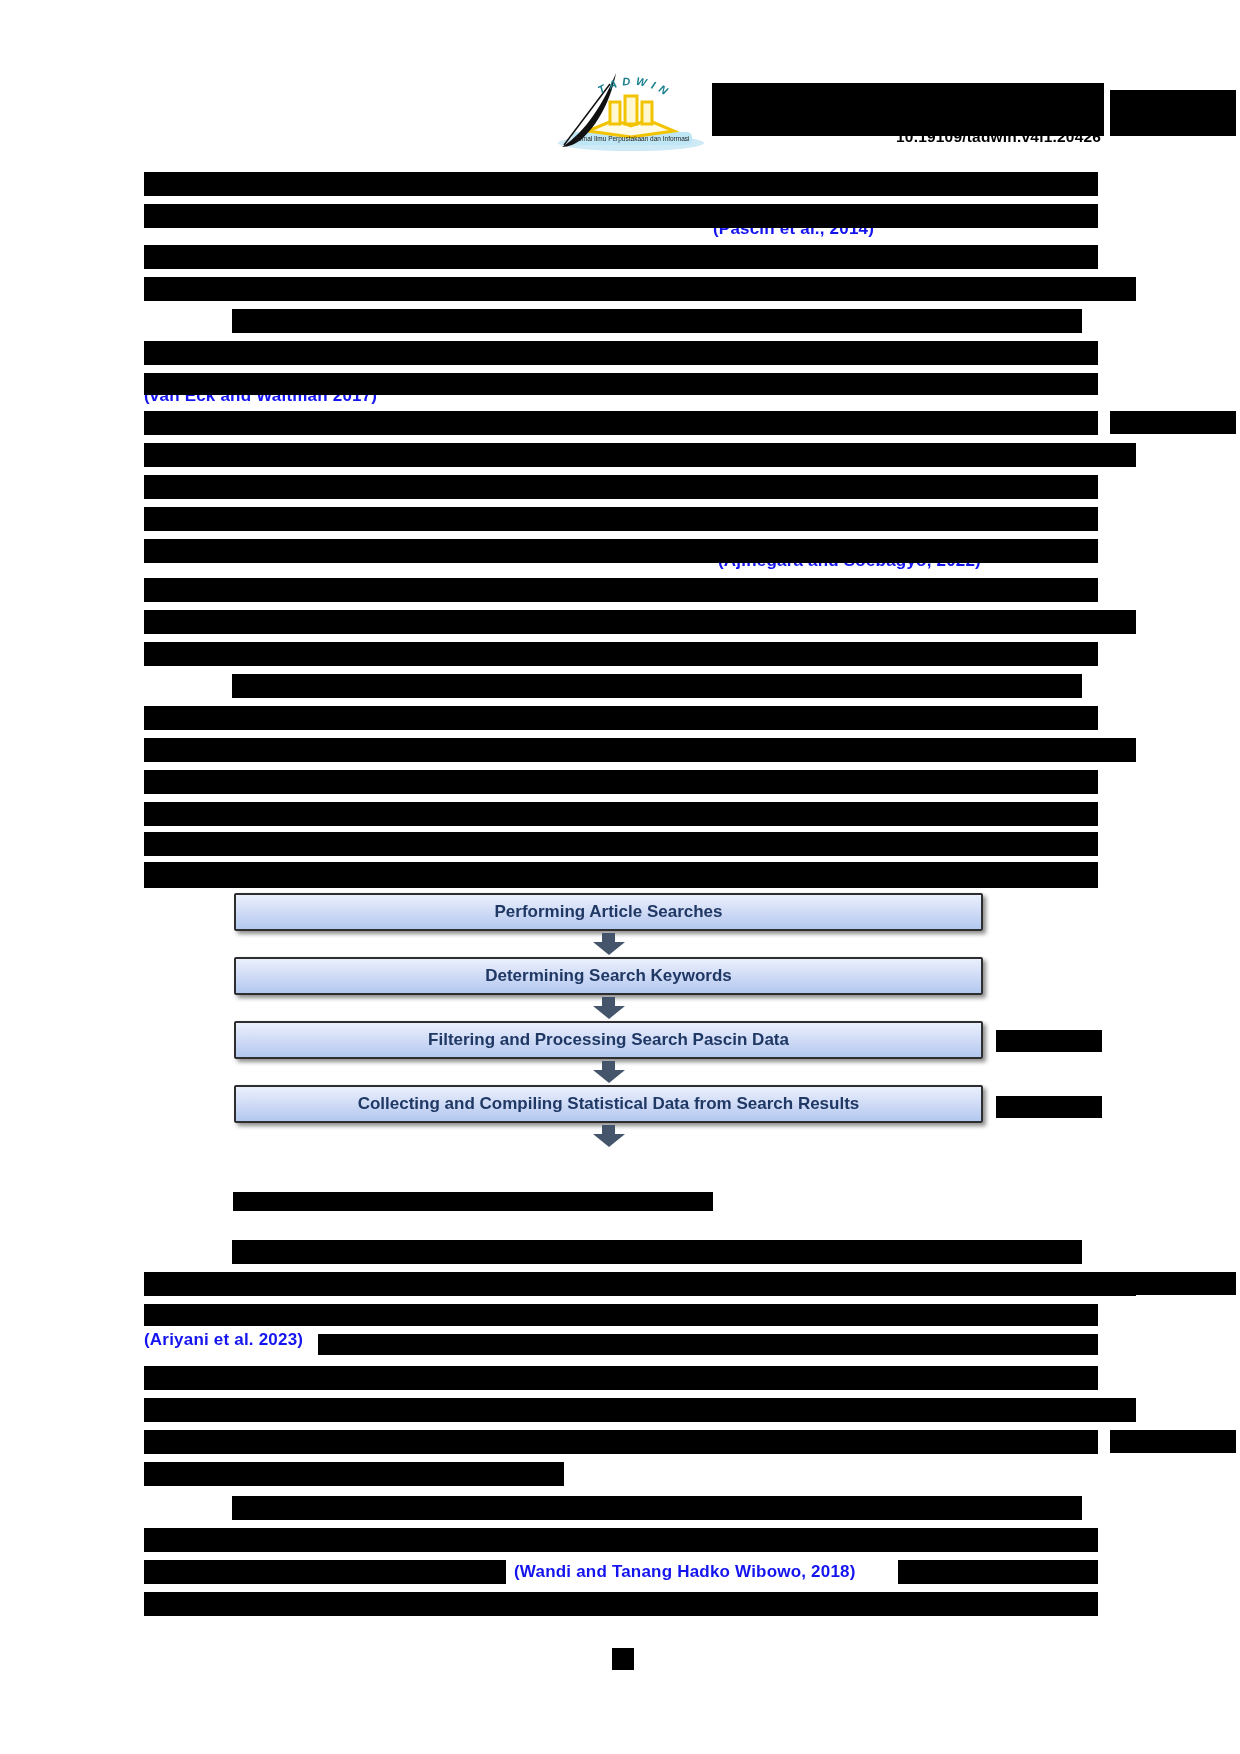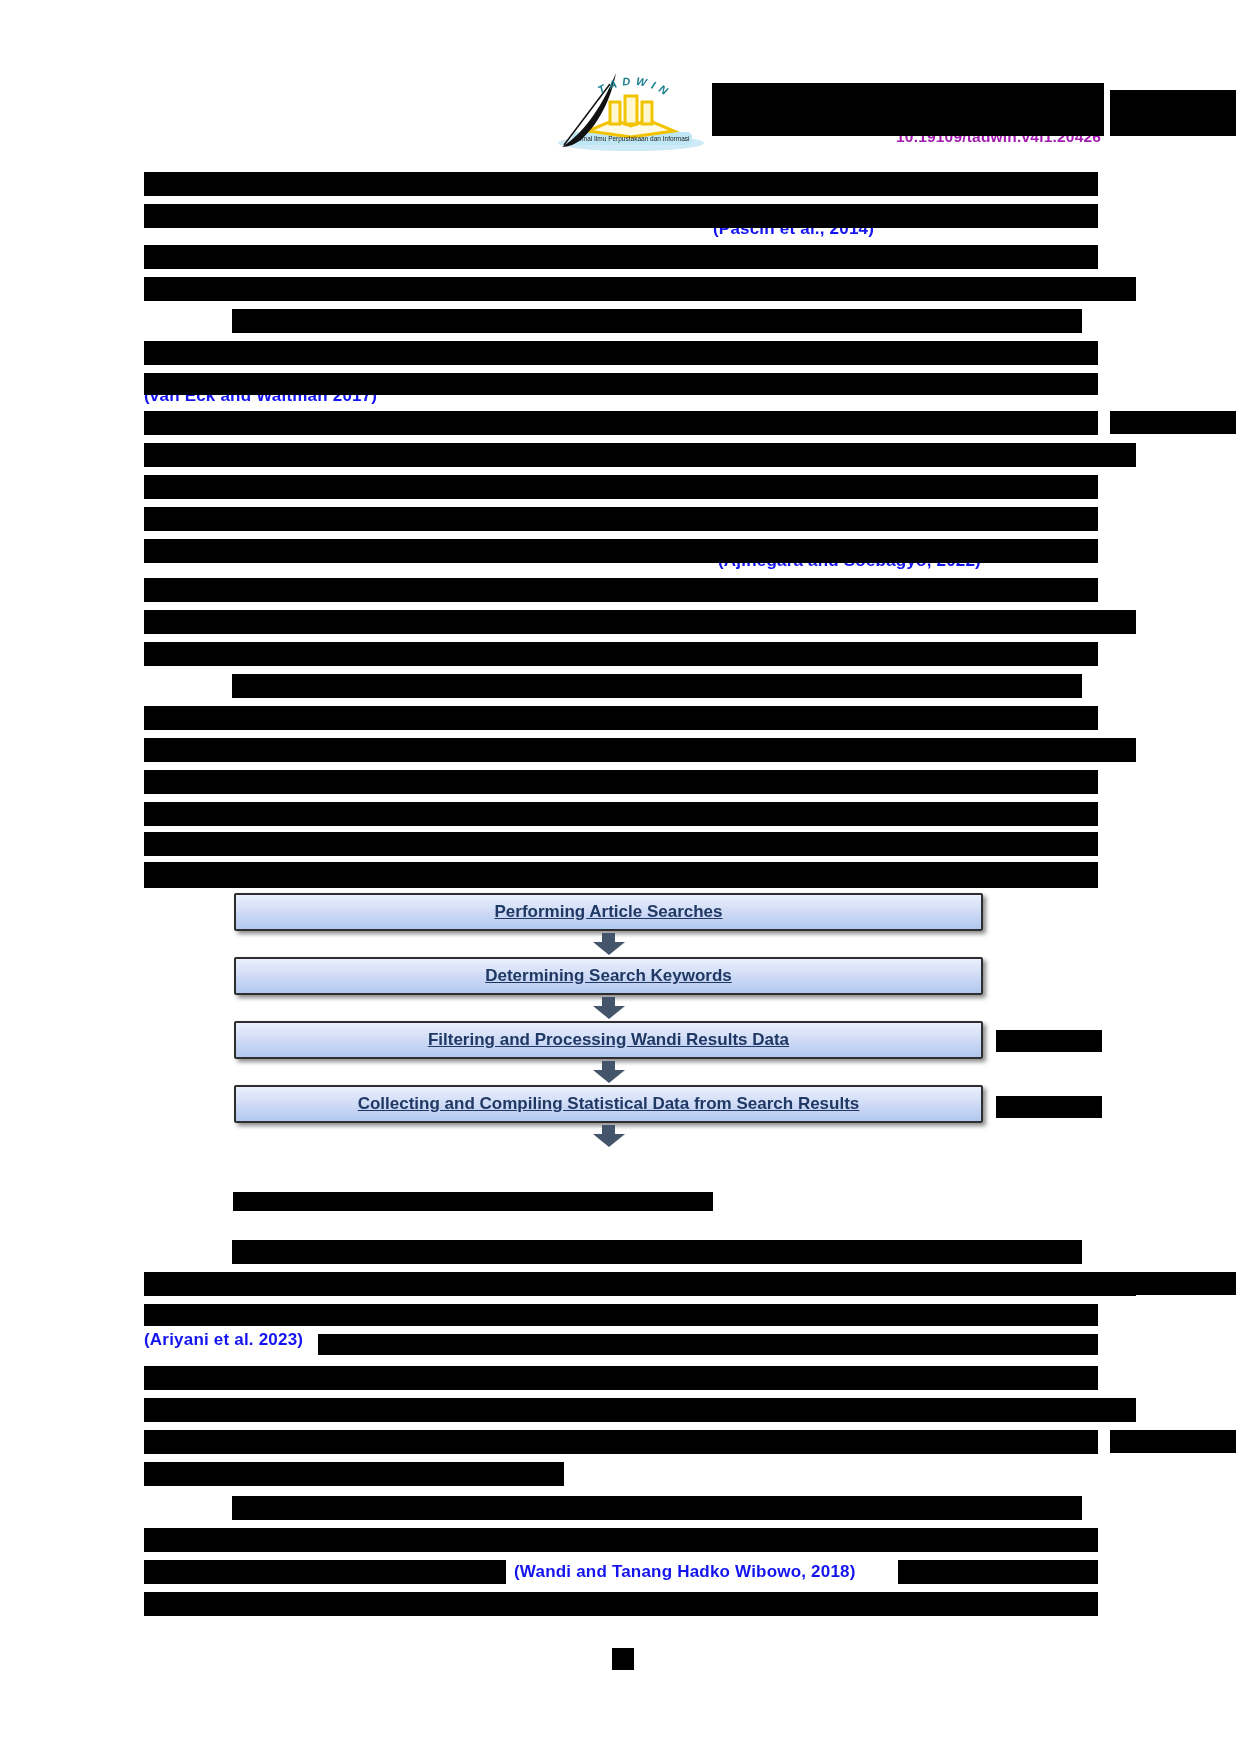--- a/index.html
+++ b/index.html
@@ -9,35 +9,35 @@
   }
   
   .bar{position:absolute;background:#000000;z-index:5;}
   
   .citation{
     position:absolute;z-index:3;font-weight:bold;font-size:17px;
     color:#1414EE;white-space:nowrap;letter-spacing:.2px;
   }
   .doi{
     position:absolute;left:896px;top:128px;z-index:3;font-weight:bold;
-    font-size:15.5px;color:#a21caf;white-space:nowrap;letter-spacing:.2px;
+    font-size:15.5px;color:#000000;white-space:nowrap;letter-spacing:.2px;
   }
   
   .logo{position:absolute;left:552px;top:68px;width:160px;height:86px;z-index:2;}
   
   .flowchart{
     position:absolute;left:234px;top:893px;width:749px;z-index:2;
     display:flex;flex-direction:column;
   }
   .step-box{
     height:38px;box-sizing:border-box;border:2px solid #2e2e2e;border-radius:2px;
     background:linear-gradient(#eaf0fc 0%,#cdd9f5 55%,#b2c8ef 100%);
     box-shadow:3px 3px 4px rgba(0,0,0,0.45);
     display:flex;align-items:center;justify-content:center;
-    font-weight:bold;font-size:17px;color:#1F3864;text-decoration:underline;
+    font-weight:bold;font-size:17px;color:#1F3864;
   }
   .arrow{height:26px;display:flex;flex-direction:column;align-items:center;justify-content:center;}
   .arrow .shaft{width:13px;height:9px;background:#44546A;}
   .arrow .head{
     width:0;height:0;border-left:16px solid transparent;
     border-right:16px solid transparent;border-top:13px solid #44546A;
   }
   .page-num{position:absolute;left:612px;top:1648px;width:22px;height:22px;background:#000;z-index:5;}
 </style>
 </head>
@@ -127,21 +127,21 @@
         <span class="head"></span>
   </div>
       <div class="step-box">
     <span>Determining Search Keywords</span>
   </div>
       <div class="arrow">
     <span class="shaft"></span>
         <span class="head"></span>
   </div>
       <div class="step-box">
-    <span>Filtering and Processing Wandi Results Data</span>
+    <span>Filtering and Processing Search Pascin Data</span>
   </div>
       <div class="arrow">
     <span class="shaft"></span>
         <span class="head"></span>
   </div>
       <div class="step-box">
     <span>Collecting and Compiling Statistical Data from Search Results</span>
   </div>
       <div class="arrow">
     <span class="shaft"></span>

